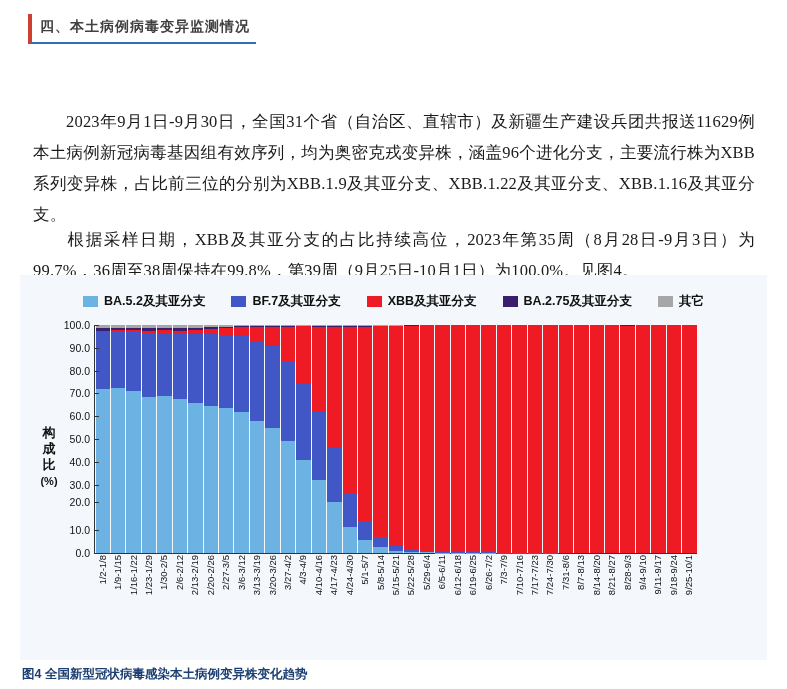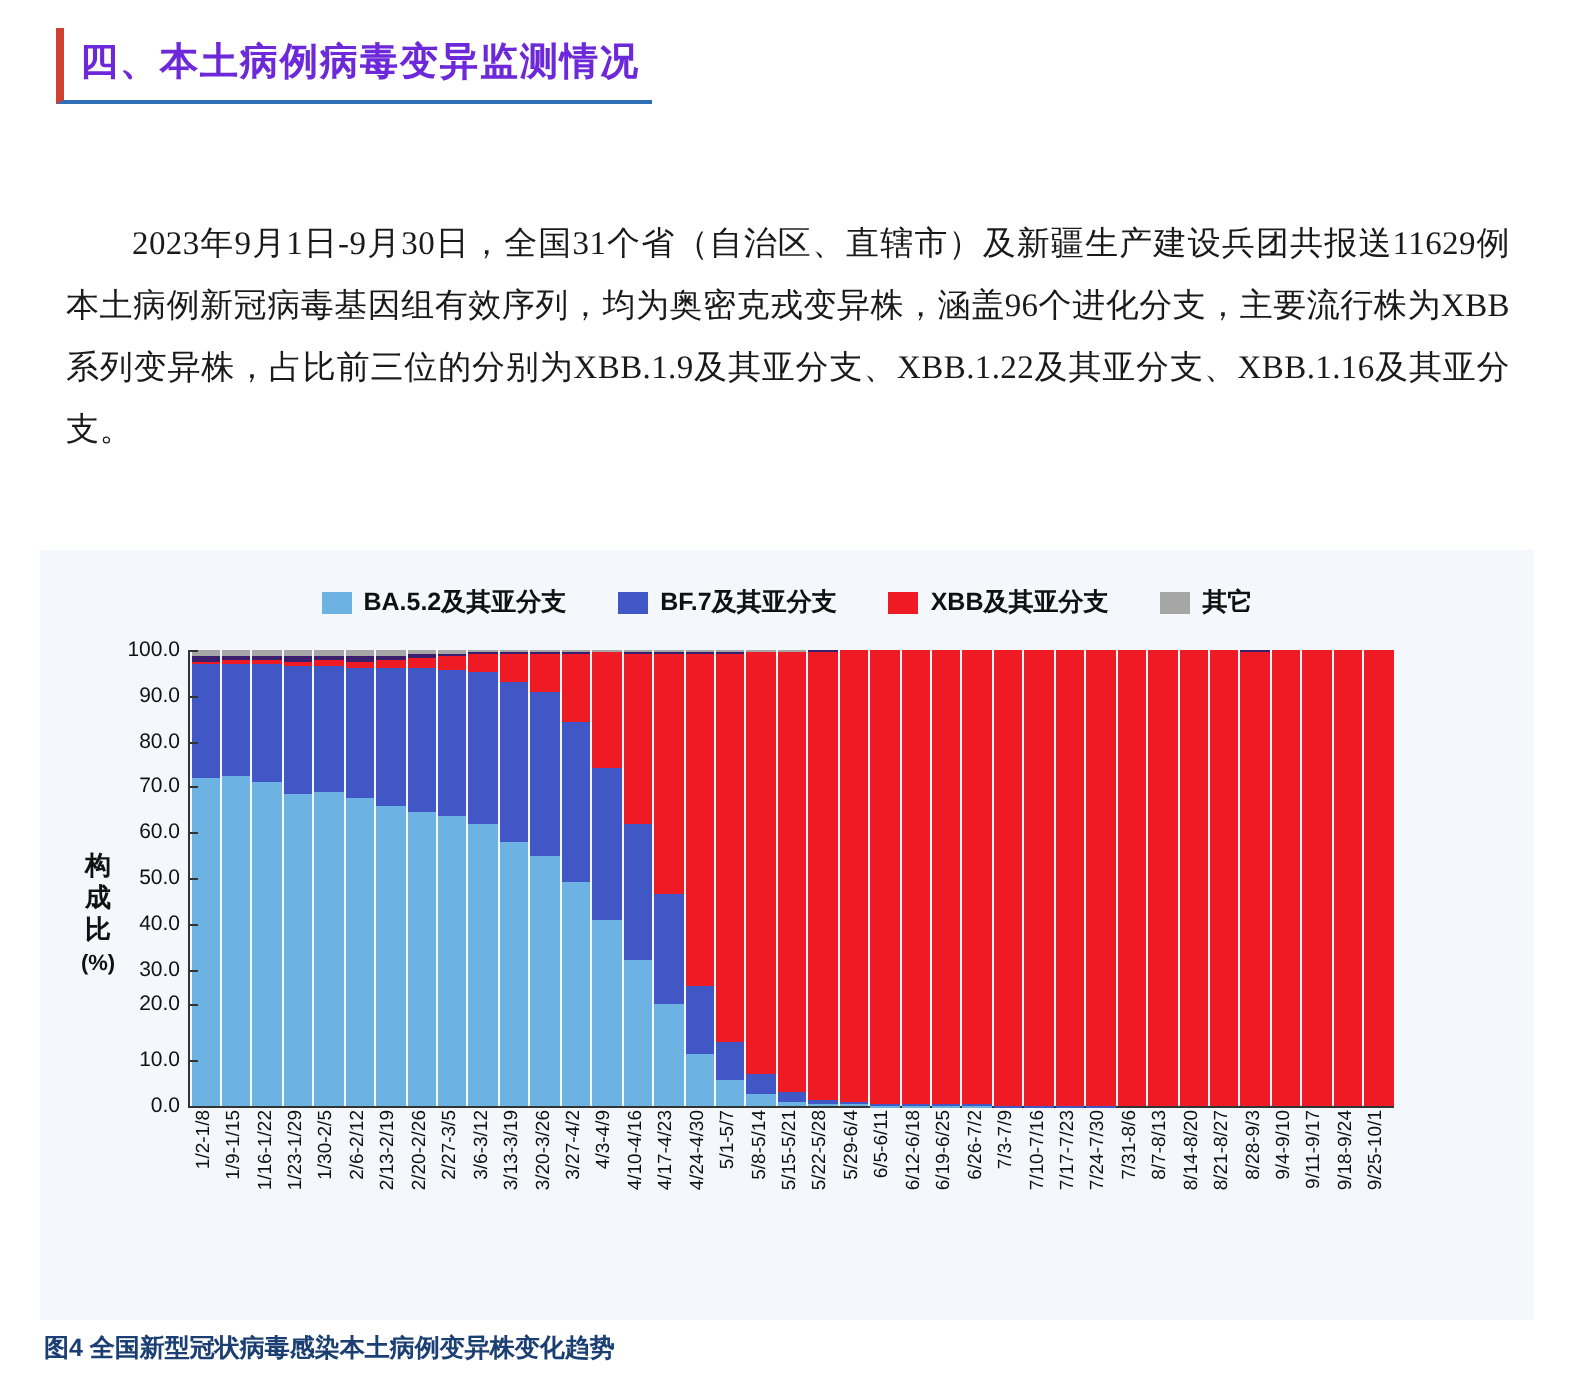--- a/index.html
+++ b/index.html
@@ -10,21 +10,21 @@
     overflow:hidden;
   }
   .page{position:relative;width:787px;height:689px;}
 
   
   .heading-wrap{
     position:absolute;left:28px;top:14px;
   }
   .heading{
     font-family:Liberation Mono, monospace;
-    font-weight:bold;font-size:19px;color:#6d28d9;
+    font-weight:bold;font-size:14px;color:#404040;
     letter-spacing:1px;
     padding:4px 6px 6px 8px;
     border-left:4px solid #d04030;
     border-bottom:2px solid #2f6fb5;
     display:inline-block;
   }
 
   
   .para{
     position:absolute;left:33px;width:722px;
@@ -125,35 +125,40 @@
 <body>
 
 <div class="page">
 
   <div class="heading-wrap">
     <div class="heading">四、本土病例病毒变异监测情况</div>
   </div>
 
   <p class="para" id="para1"><span class="indent"></span><span>2023年9月1日-9月30日，全国31个省（自治区、直辖市）及新疆生产建设兵团共报送11629例本土病例新冠病毒基因组有效序列，均为奥密克戎变异株，涵盖96个进化分支，主要流行株为XBB系列变异株，占比前三位的分别为XBB.1.9及其亚分支、XBB.1.22及其亚分支、XBB.1.16及其亚分支。</span></p>
 
+  <p class="para" id="para2"><span class="indent"></span><span>根据采样日期，XBB及其亚分支的占比持续高位，2023年第35周（8月28日-9月3日）为99.7%，36周至38周保持在99.8%，第39周（9月25日-10月1日）为100.0%。见图4。</span></p>
 
   <div class="figure">
 
     <div class="legend" id="legend">
         <div class="legend-item">
           <span class="legend-swatch" style="background: rgb(108, 179, 228);"></span>
           <span>BA.5.2及其亚分支</span>
         </div>
         <div class="legend-item">
           <span class="legend-swatch" style="background: rgb(66, 87, 198);"></span>
           <span>BF.7及其亚分支</span>
         </div>
         <div class="legend-item">
           <span class="legend-swatch" style="background: rgb(238, 27, 36);"></span>
           <span>XBB及其亚分支</span>
+        </div>
+        <div class="legend-item">
+          <span class="legend-swatch" style="background: rgb(59, 31, 110);"></span>
+          <span>BA.2.75及其亚分支</span>
         </div>
         <div class="legend-item">
           <span class="legend-swatch" style="background: rgb(166, 166, 166);"></span>
           <span>其它</span>
         </div>
       </div>
 
     <div class="ylabel">构<br>成<br>比<br><span class="unit">(%)</span></div>
 
     <div class="plot-area">

